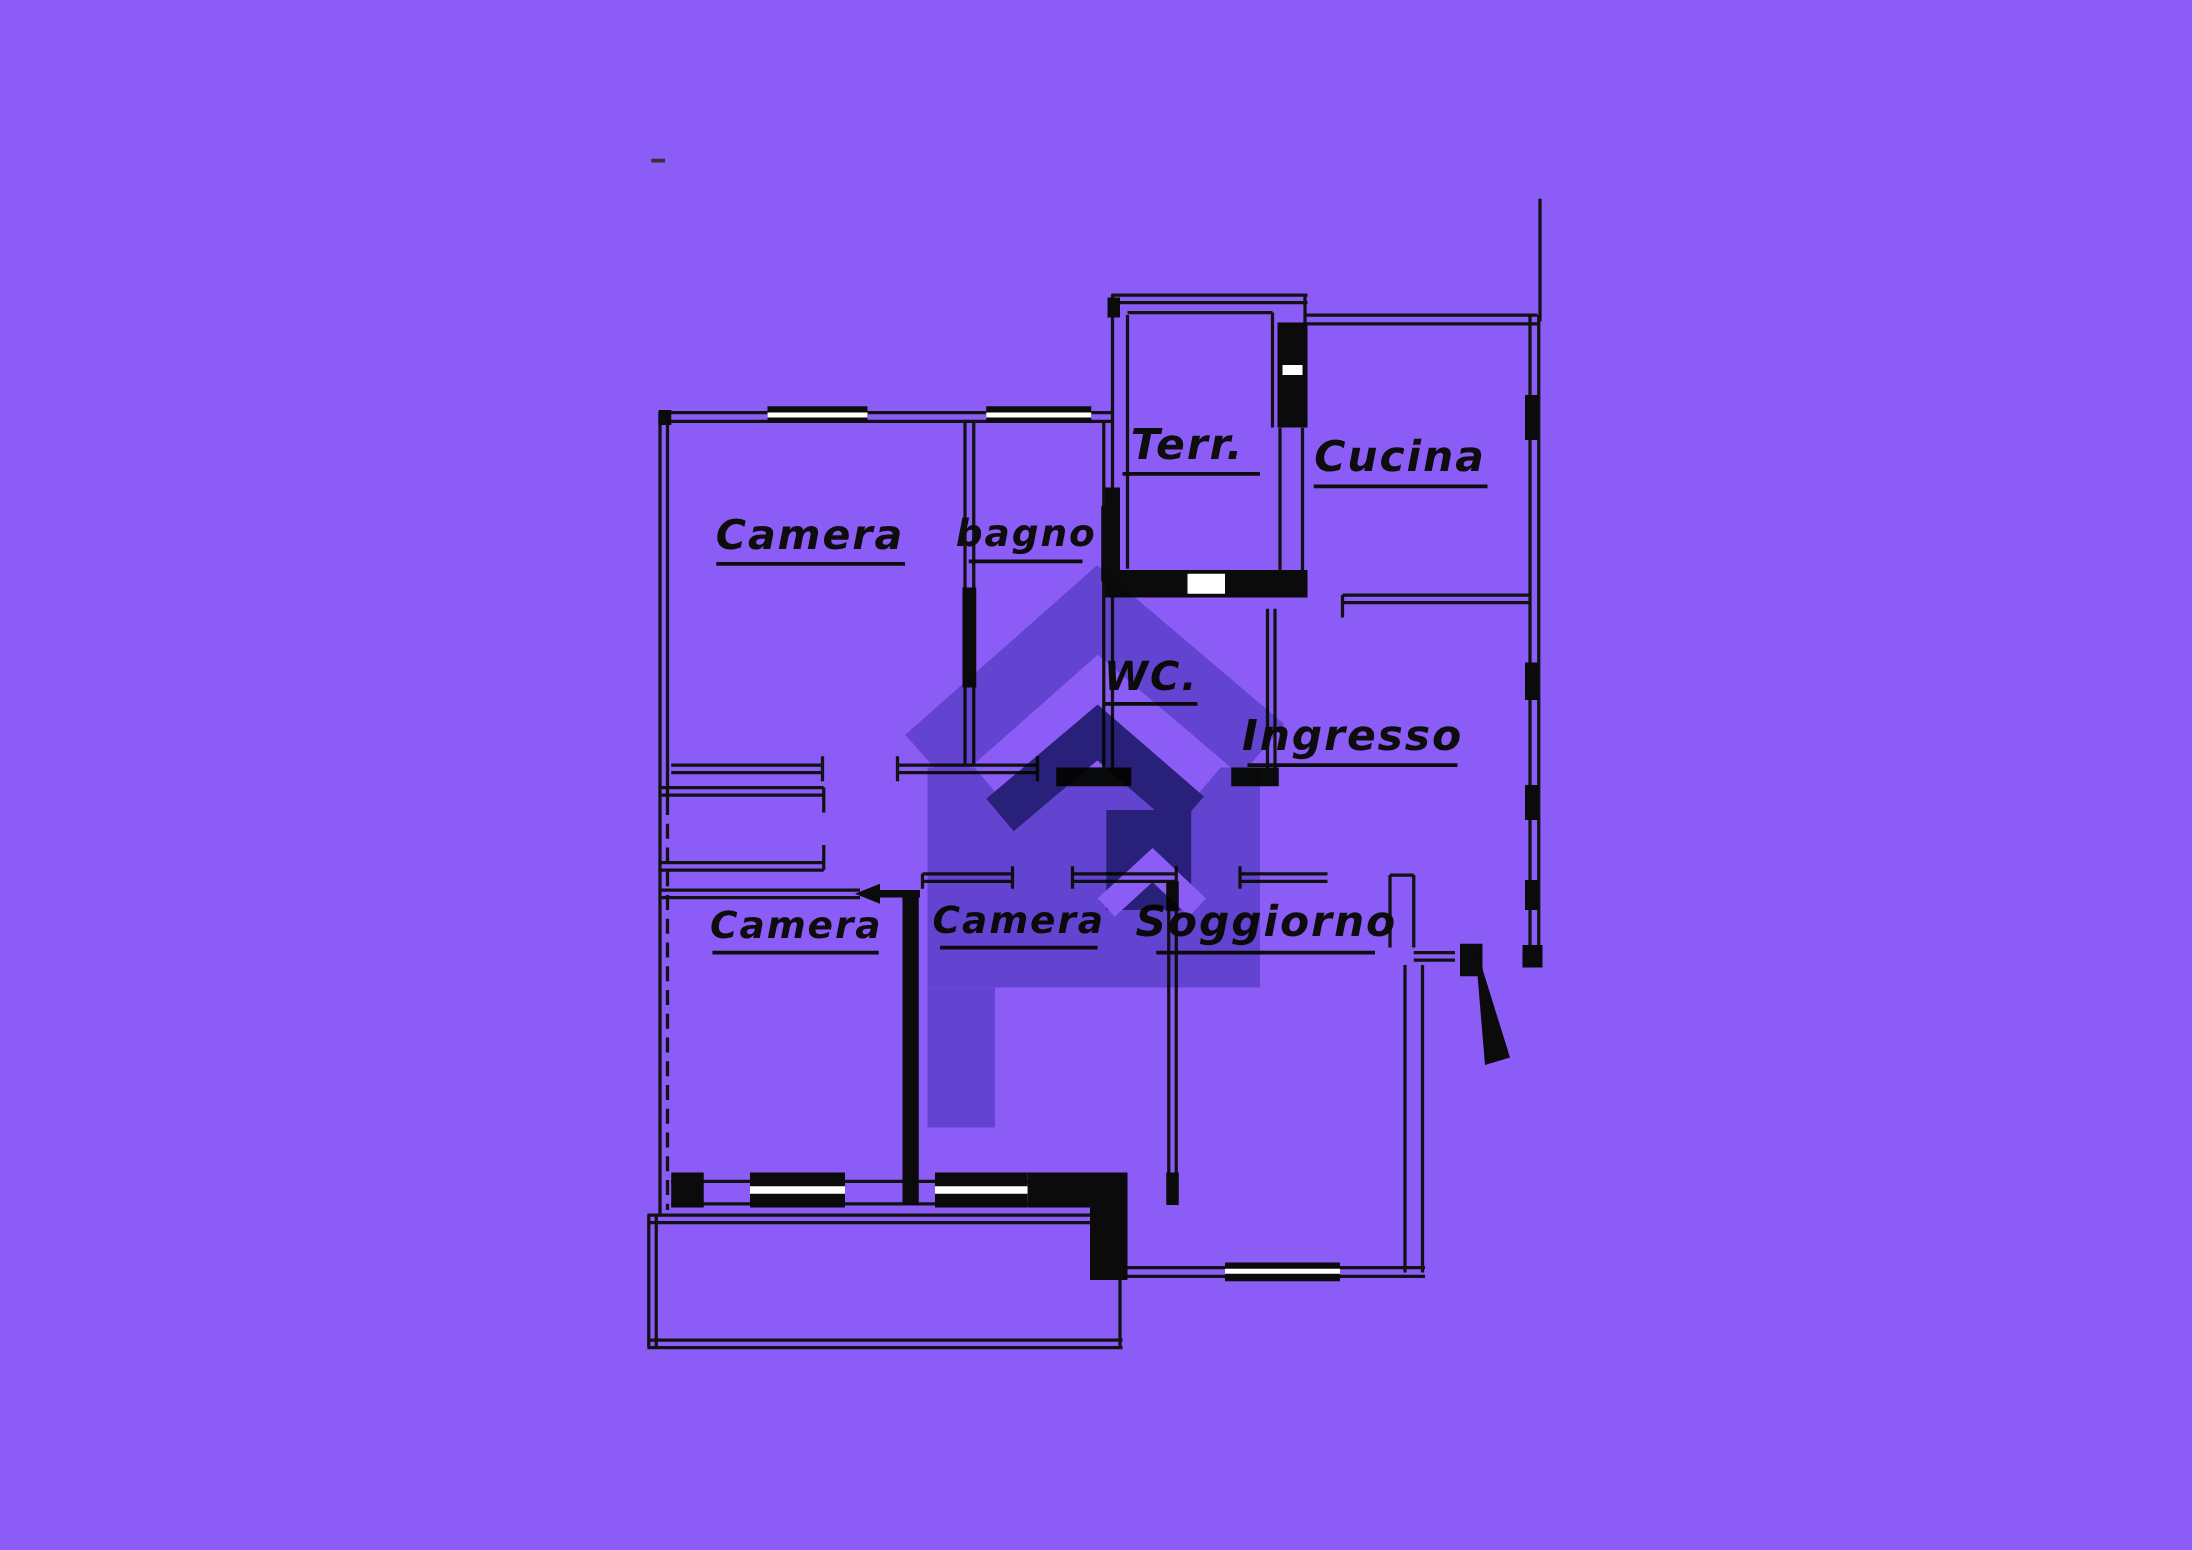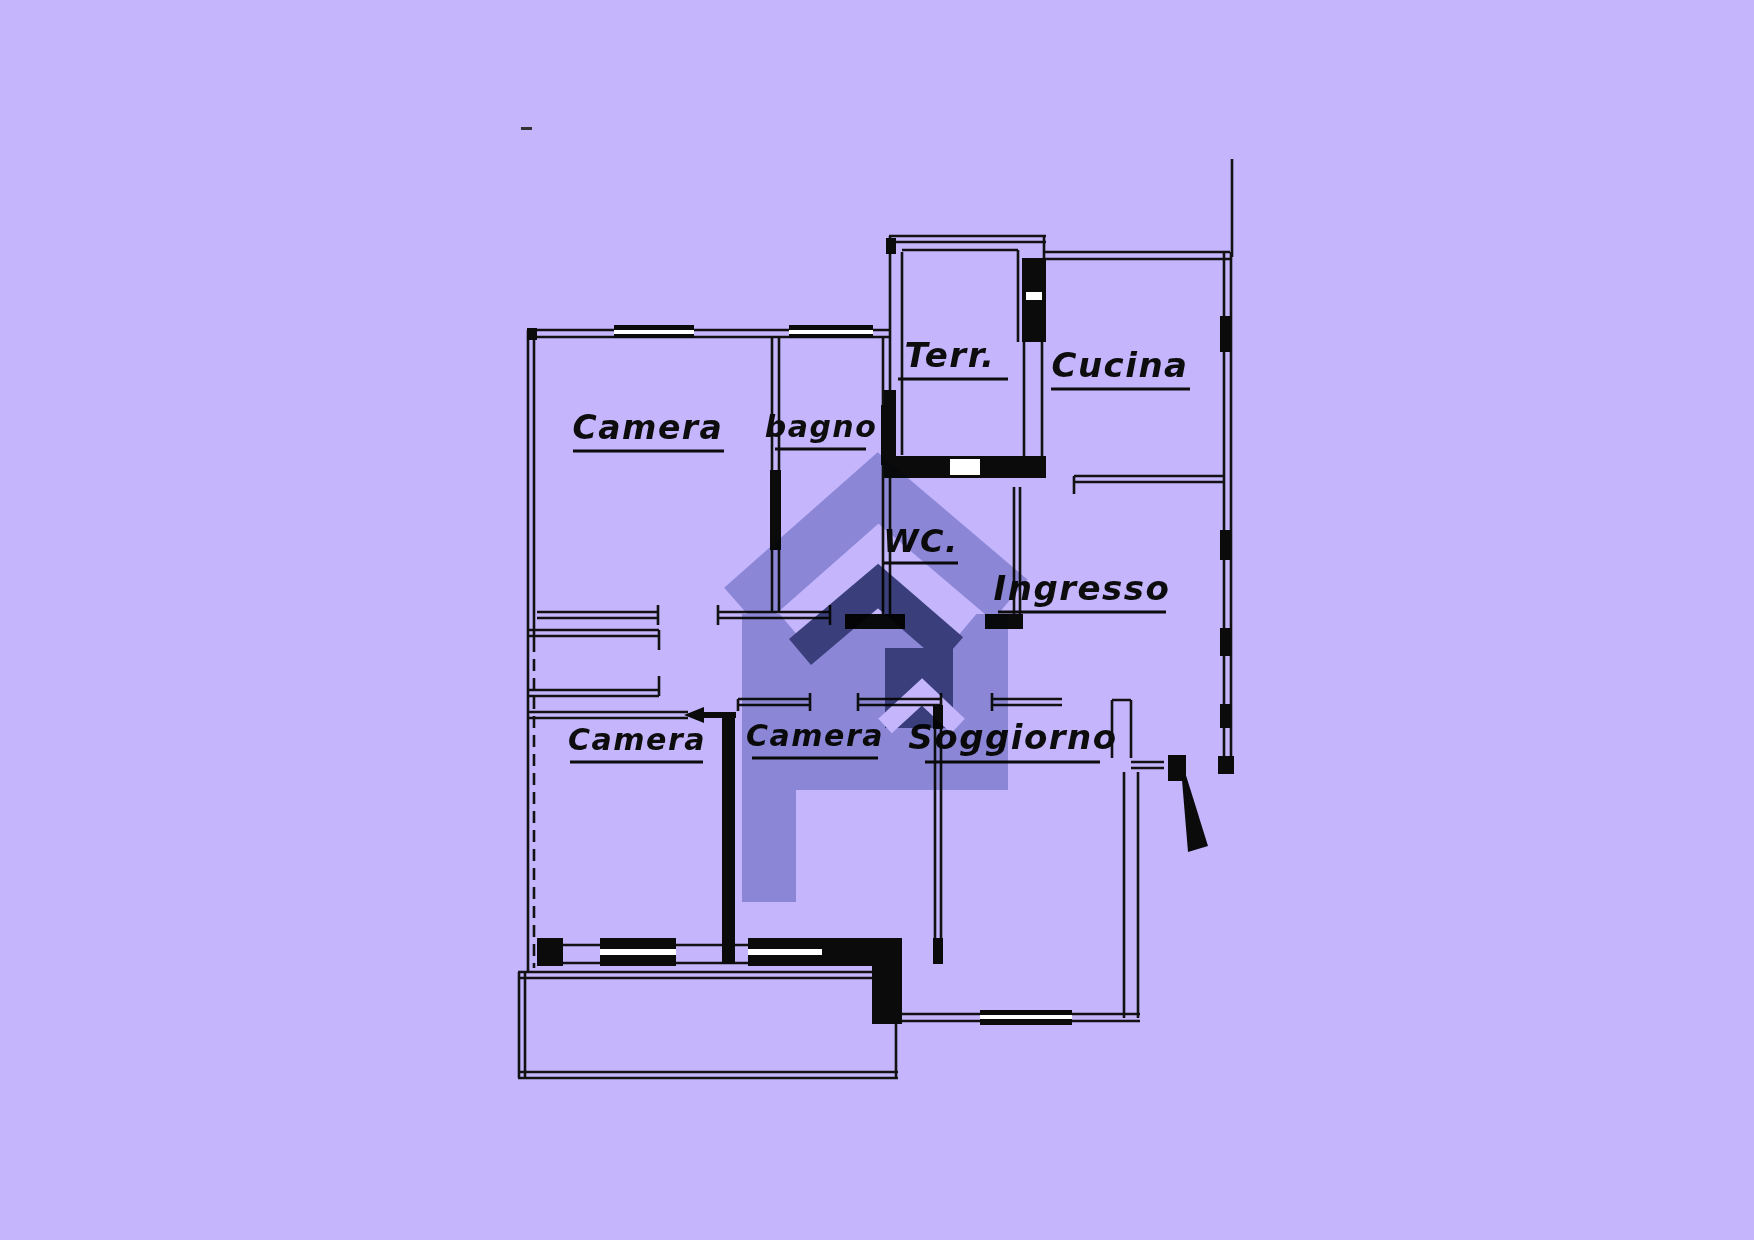--- a/index.html
+++ b/index.html
@@ -1,16 +1,16 @@
 <!DOCTYPE html>
 <html><head>
 <meta charset="utf-8">
 <style>
   html,body{margin:0;padding:0;background:#ffffff;width:1754px;height:1240px;overflow:hidden;}
-  #stage{position:relative;width:1754px;height:1240px;background:#c4b5fd;}
+  #stage{position:relative;width:1754px;height:1240px;background:#8b5cf6;}
   svg{position:absolute;top:0;left:0;}
   .room-label{font-family:"DejaVu Sans",sans-serif;font-style:italic;font-weight:bold;fill:#0d0d0d;letter-spacing:1.5px;}
   .wm{mix-blend-mode:multiply;opacity:.85;}
 </style>
 </head>
 <body>
 
 <div id="stage">
 <svg width="1754" height="1240" viewBox="0 0 1754 1240">
 

